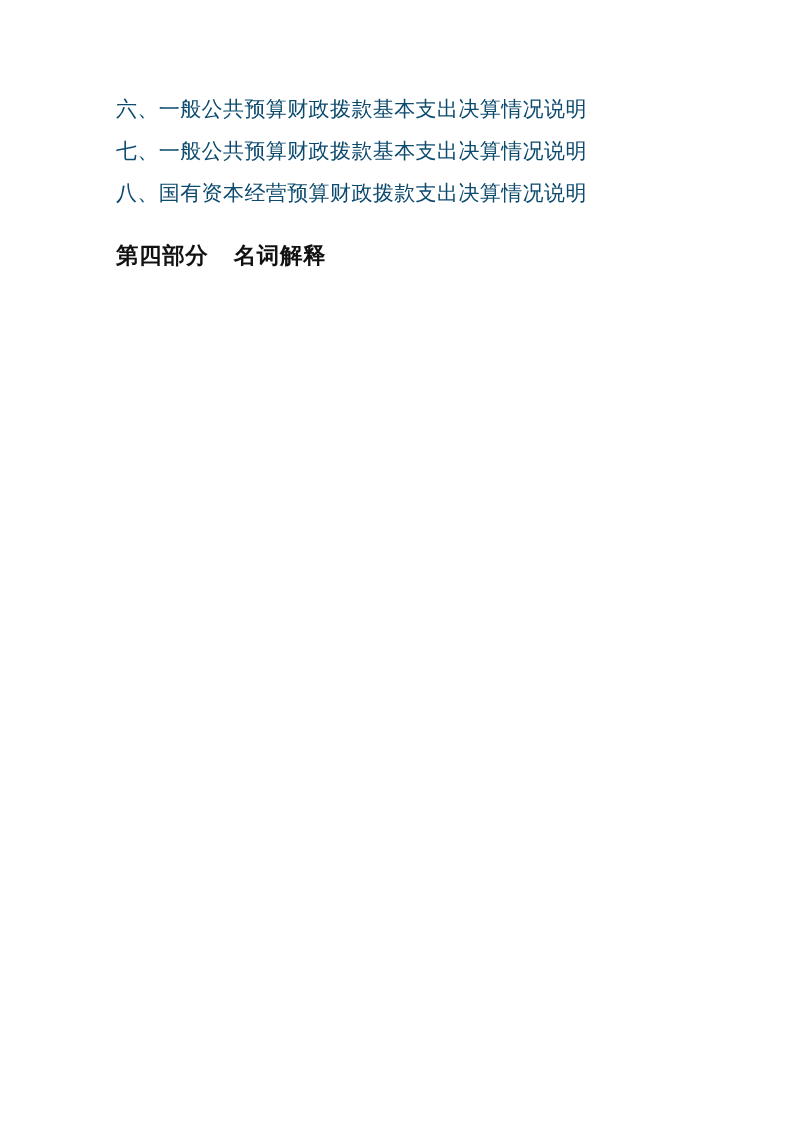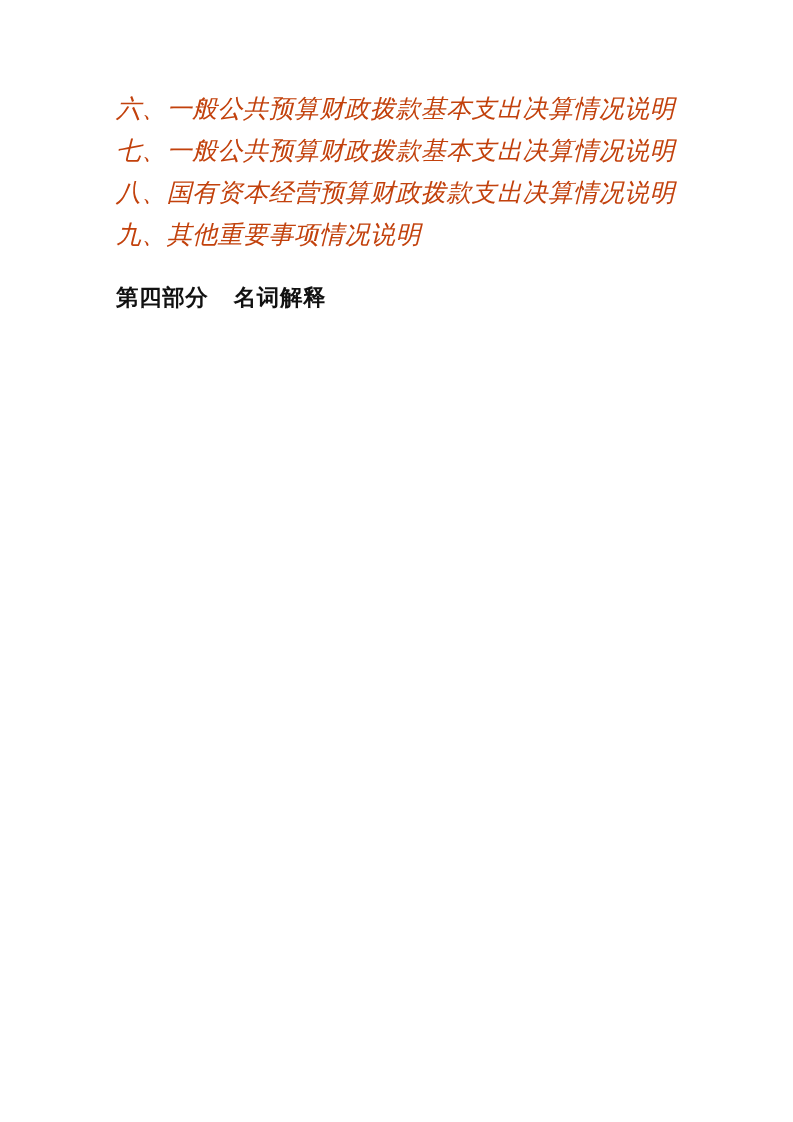--- a/index.html
+++ b/index.html
@@ -22,27 +22,26 @@
     background: #fff;
     overflow: hidden;
   }
   .content {
     position: absolute;
     left: 116px;
     top: 88px;
     width: 580px;
   }
   .toc-line {
-    font-size: 25px;
+    font-size: 21px;
     line-height: 42px;
     letter-spacing: 0.4px;
     white-space: nowrap;
-    color: #c2410c;
+    color: #0c4a6e;
     font-weight: 400;
-    font-style: italic;
   }
   .part-heading {
     font-size: 22.5px;
     line-height: 42px;
     font-weight: 700;
     letter-spacing: 0.6px;
     white-space: pre;
     color: #111111;
     margin-top: 20px;
   }
@@ -52,18 +51,17 @@
 
 <div class="page">
   <div class="content">
 
     <div class="toc-line">六、一般公共预算财政拨款基本支出决算情况说明</div>
 
     <div class="toc-line">七、一般公共预算财政拨款基本支出决算情况说明</div>
 
     <div class="toc-line">八、国有资本经营预算财政拨款支出决算情况说明</div>
 
-    <div class="toc-line">九、其他重要事项情况说明</div>
 
     <div class="part-heading">第四部分   名词解释</div>
 
   </div>
 </div>
 
 </body></html>

